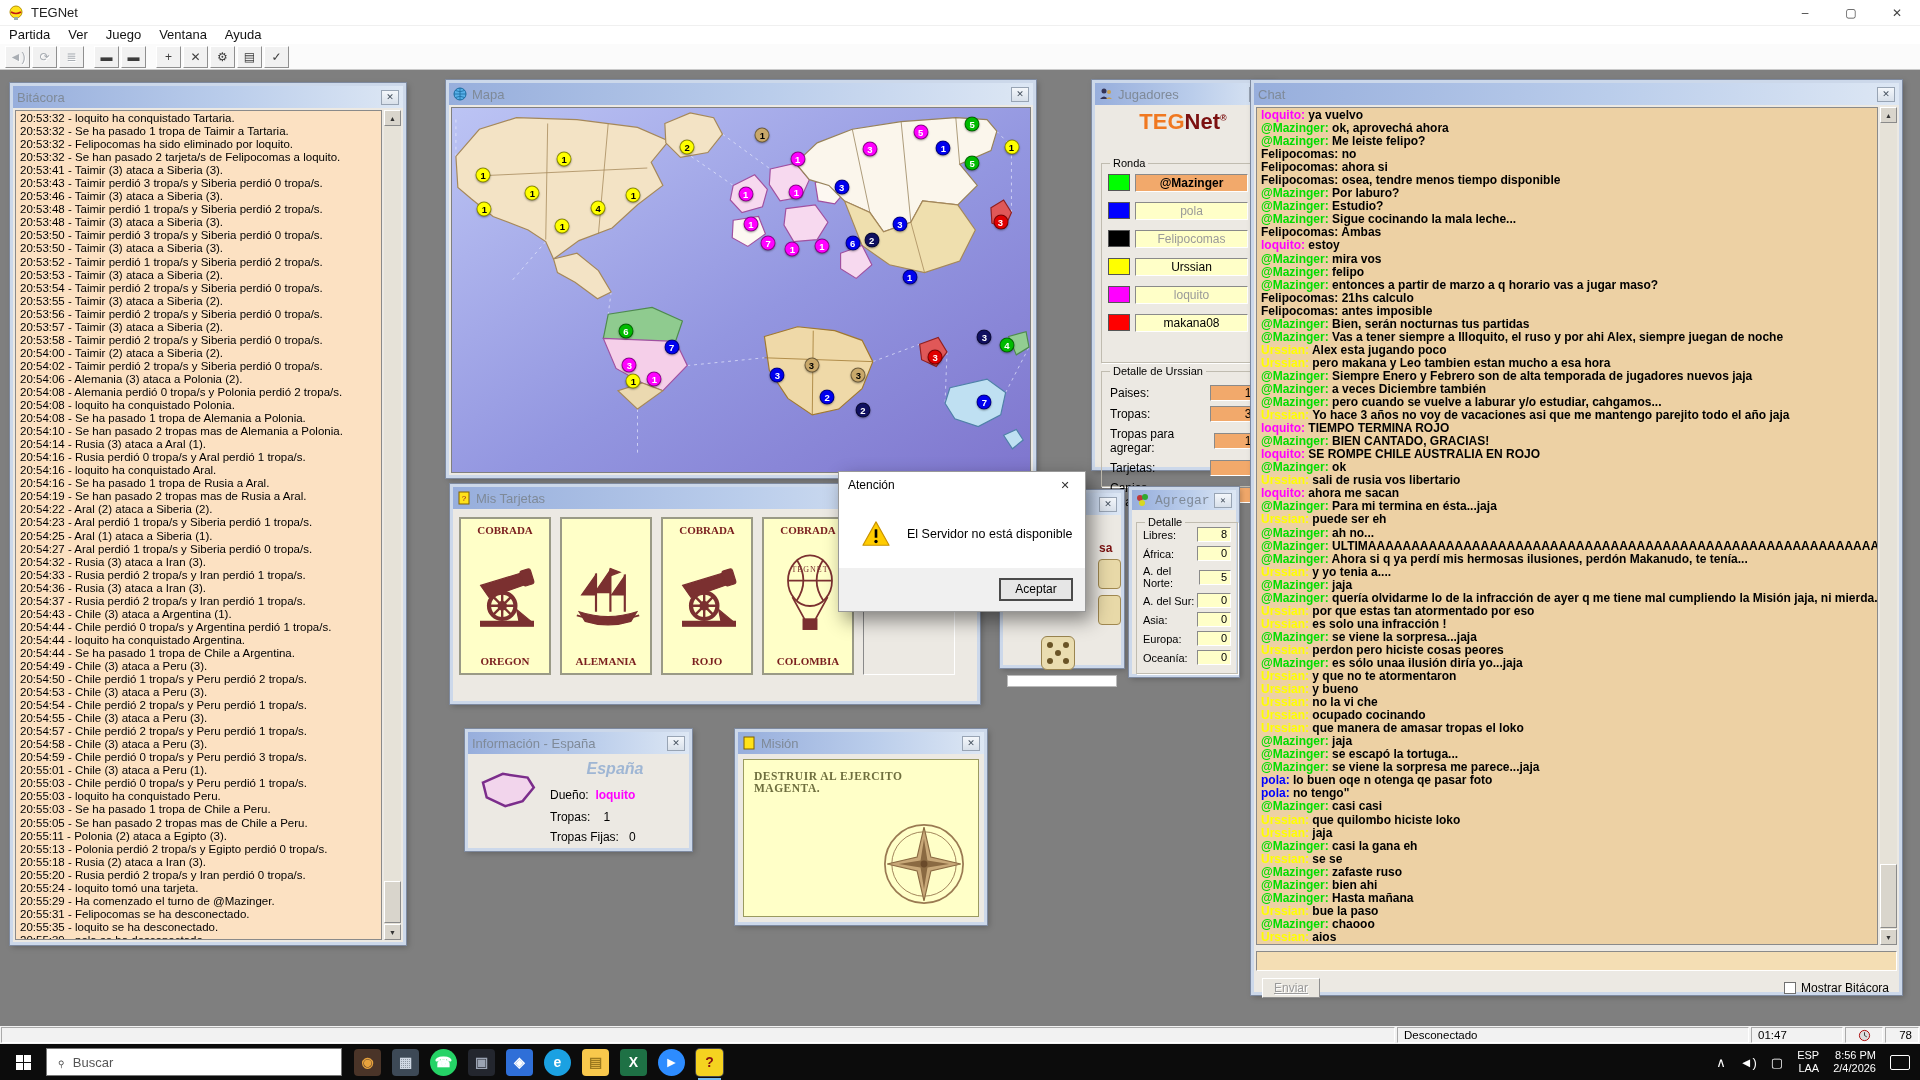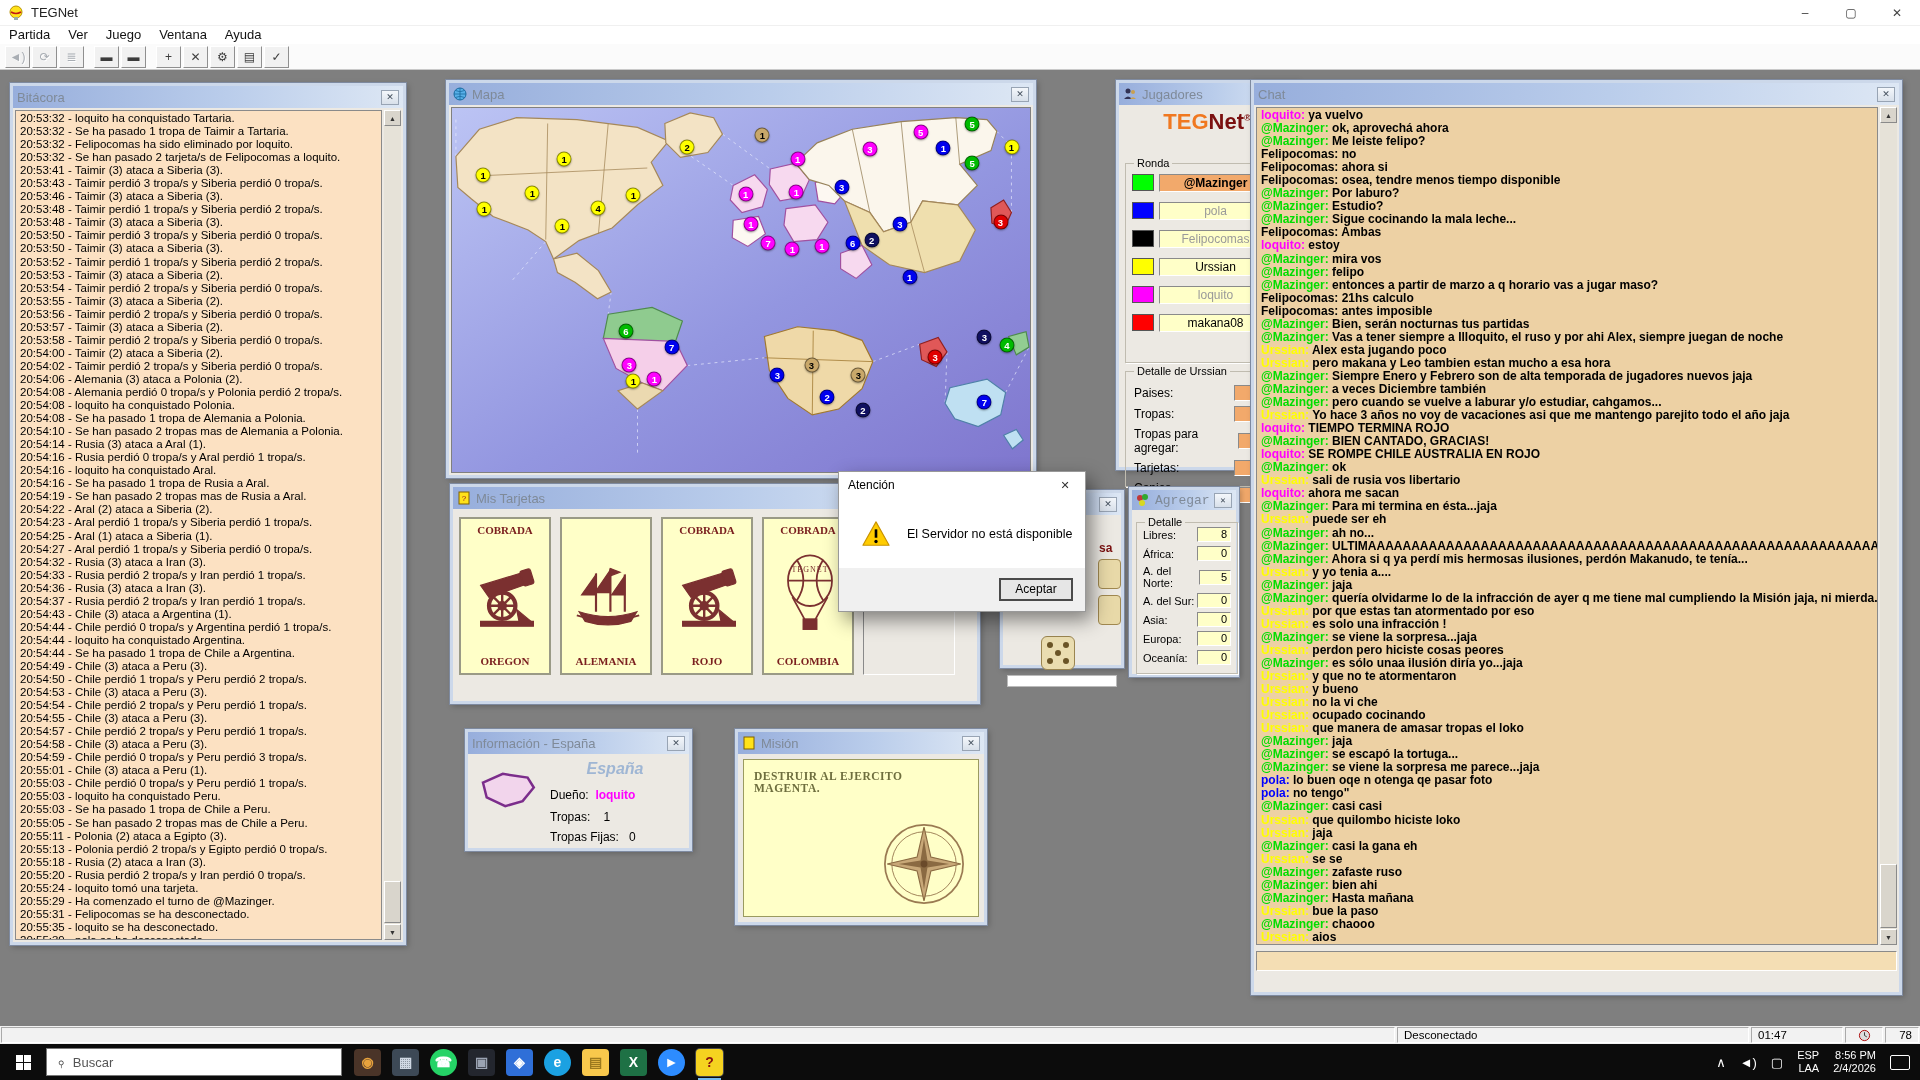--- a/index.html
+++ b/index.html
@@ -49,21 +49,21 @@
   .logline{font-size:11.5px;line-height:13.05px;white-space:nowrap;color:#000;}
   
   #win-mapa{left:446px;top:10px;width:590px;height:398px;}
   #map-area{position:absolute;inset:2px;border:1px solid #808080;overflow:hidden;}
   #map-area svg{display:block;width:100%;height:100%;}
   #markers{position:absolute;inset:0;}
   .marker{position:absolute;width:15px;height:15px;border-radius:50%;text-align:center;
     font-size:9.5px;font-weight:bold;line-height:14px;border:1px solid rgba(0,0,0,.45);
     box-shadow:0 1px 2px rgba(0,0,0,.35);transform:translate(-50%,-50%);}
   
-  #win-jugadores{left:1116px;top:10px;width:182px;height:390px;}
+  #win-jugadores{left:1092px;top:10px;width:182px;height:390px;}
   #logo{ text-align:center;font-weight:bold;font-size:22px;margin-top:4px;letter-spacing:0;}
   #logo .teg{color:#F07820}.#logo .net{color:#7B1010}
   #logo .net{color:#7B1010}#logo .reg{font-size:9px;color:#7B1010;vertical-align:super;}
   .groupbox{position:absolute;border:1px solid #C0BCB0;box-shadow:1px 1px 0 #fff;}
   .gb-label{position:absolute;top:-7px;left:8px;background:#ECE9E3;padding:0 3px;font-size:11px;color:#000;}
   #jg-ronda{left:6px;top:58px;width:170px;height:200px;}
   #jg-detail{left:6px;top:266px;width:170px;height:116px;padding-top:8px;}
   .prow{display:flex;align-items:center;gap:5px;margin:9px 6px 0 6px;height:19px;}
   .swatch{width:22px;height:17px;border:1px solid #555;flex:0 0 auto;}
   .pname{flex:1;height:18px;background:#FFFFC8;border:1px solid;border-color:#8a8a8a #fff #fff #8a8a8a;
@@ -557,20 +557,27 @@
           <div class="chatline"><span class="cuser" style="color: rgb(255, 255, 0);">Urssian:</span><span class="ctext"> bue la paso</span></div>
           <div class="chatline"><span class="cuser" style="color: rgb(0, 221, 0);">@Mazinger:</span><span class="ctext"> chaooo</span></div>
           <div class="chatline"><span class="cuser" style="color: rgb(255, 255, 0);">Urssian:</span><span class="ctext"> aios</span></div>
         </div>
       <div class="vscroll" id="chat-scroll">
         <div class="sarrow up">▲</div>
         <div class="sthumb" style="bottom:17px;height:64px;"></div>
         <div class="sarrow down">▼</div>
       </div>
       <div id="chat-input"></div>
+      <div id="chat-bottom">
+        <div id="send-btn">Enviar</div>
+        <div id="chk-wrap">
+          <span id="chk-box"></span>
+          <span>Mostrar Bitácora</span>
+        </div>
+      </div>
     </div>
   </div>
 
   <div id="win-tarjetas" class="window">
     <div class="wtitle">
       <svg class="ticon" viewBox="0 0 14 14">
         <rect x="2" y="1" width="10" height="12" fill="#FFE21A" stroke="#806000"></rect>
         <text x="7" y="10" font-size="8" text-anchor="middle" fill="#902020">?</text>
       </svg>
       <span>Mis Tarjetas</span>

